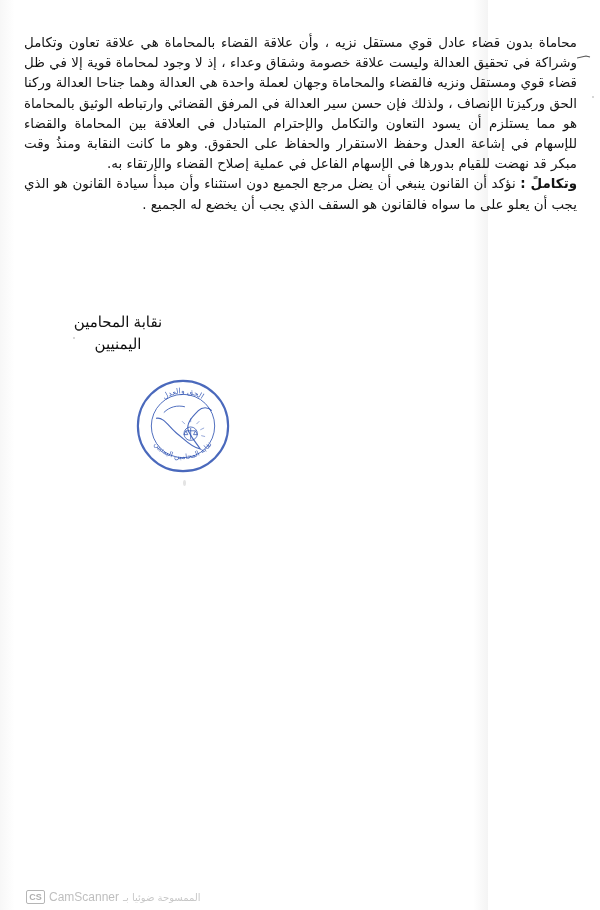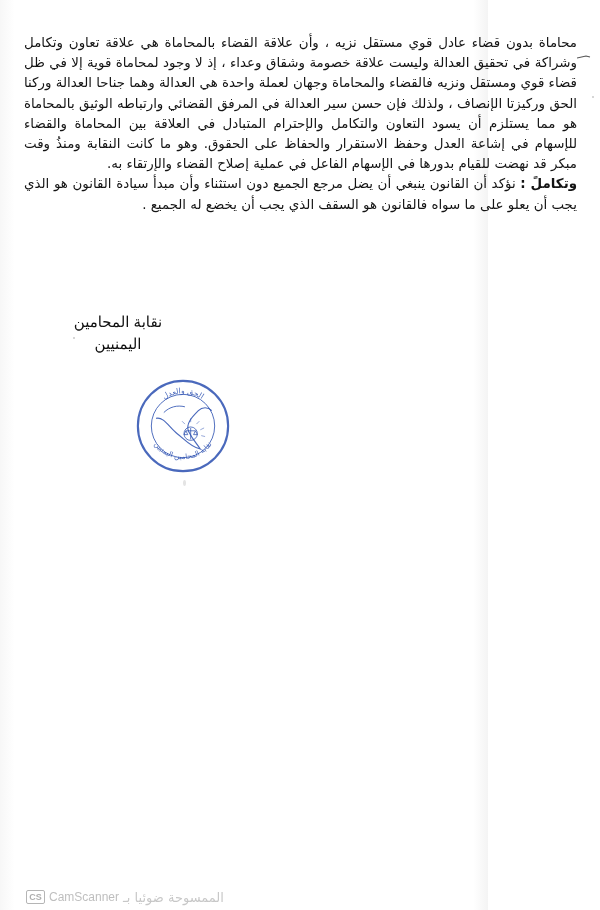--- a/index.html
+++ b/index.html
@@ -33,21 +33,21 @@
   .watermark {
     position: absolute; left: 3px; top: 890px; height: 14px;
     display: flex; align-items: center; gap: 4px; opacity: 0.55; margin-left: 23px;
   }
   .cs-logo {
     width: 17px; height: 12px; border: 1px solid #7a7a7a; border-radius: 2px;
     font-family: "Liberation Sans", sans-serif; font-size: 9px; font-weight: bold; color: #6a6a6a;
     display: flex; align-items: center; justify-content: center; line-height: 1;
   }
   .wm-name { font-family: "Liberation Sans", sans-serif; font-size: 12px; color: #8a8a8a; }
-  .wm-ar { font-family: "DejaVu Sans", sans-serif; font-size: 13px; color: #9a9a9a; direction: rtl; }
+  .wm-ar { font-family: "DejaVu Sans", sans-serif; font-size: 10px; color: #9a9a9a; direction: rtl; }
   .scan-dot { position: absolute; border-radius: 50%; background: #c9c9c9; }
 </style>
 </head>
 <body>
 
 <div class="page">
 
   <div class="body-text">
     <p>محاماة بدون قضاء عادل قوي مستقل نزيه ، وأن علاقة القضاء بالمحاماة هي علاقة تعاون وتكامل وشراكة في تحقيق العدالة وليست علاقة خصومة وشقاق وعداء ، إذ لا وجود لمحاماة قوية إلا في ظل قضاء قوي ومستقل ونزيه فالقضاء والمحاماة وجهان لعملة واحدة هي العدالة وهما جناحا العدالة وركنا الحق وركيزتا الإنصاف ، ولذلك فإن حسن سير العدالة في المرفق القضائي وارتباطه الوثيق بالمحاماة هو مما يستلزم أن يسود التعاون والتكامل والإحترام المتبادل في العلاقة بين المحاماة والقضاء للإسهام في إشاعة العدل وحفظ الاستقرار والحفاظ على الحقوق. وهو ما كانت النقابة ومنذُ وقت مبكر قد نهضت للقيام بدورها في الإسهام الفاعل في عملية إصلاح القضاء والإرتقاء به.</p>
     <p><b>وتكاملً :</b><span> نؤكد أن القانون ينبغي أن يضل مرجع الجميع دون استثناء وأن مبدأ سيادة القانون هو الذي يجب أن يعلو على ما سواه فالقانون هو السقف الذي يجب أن يخضع له الجميع .</span></p>

